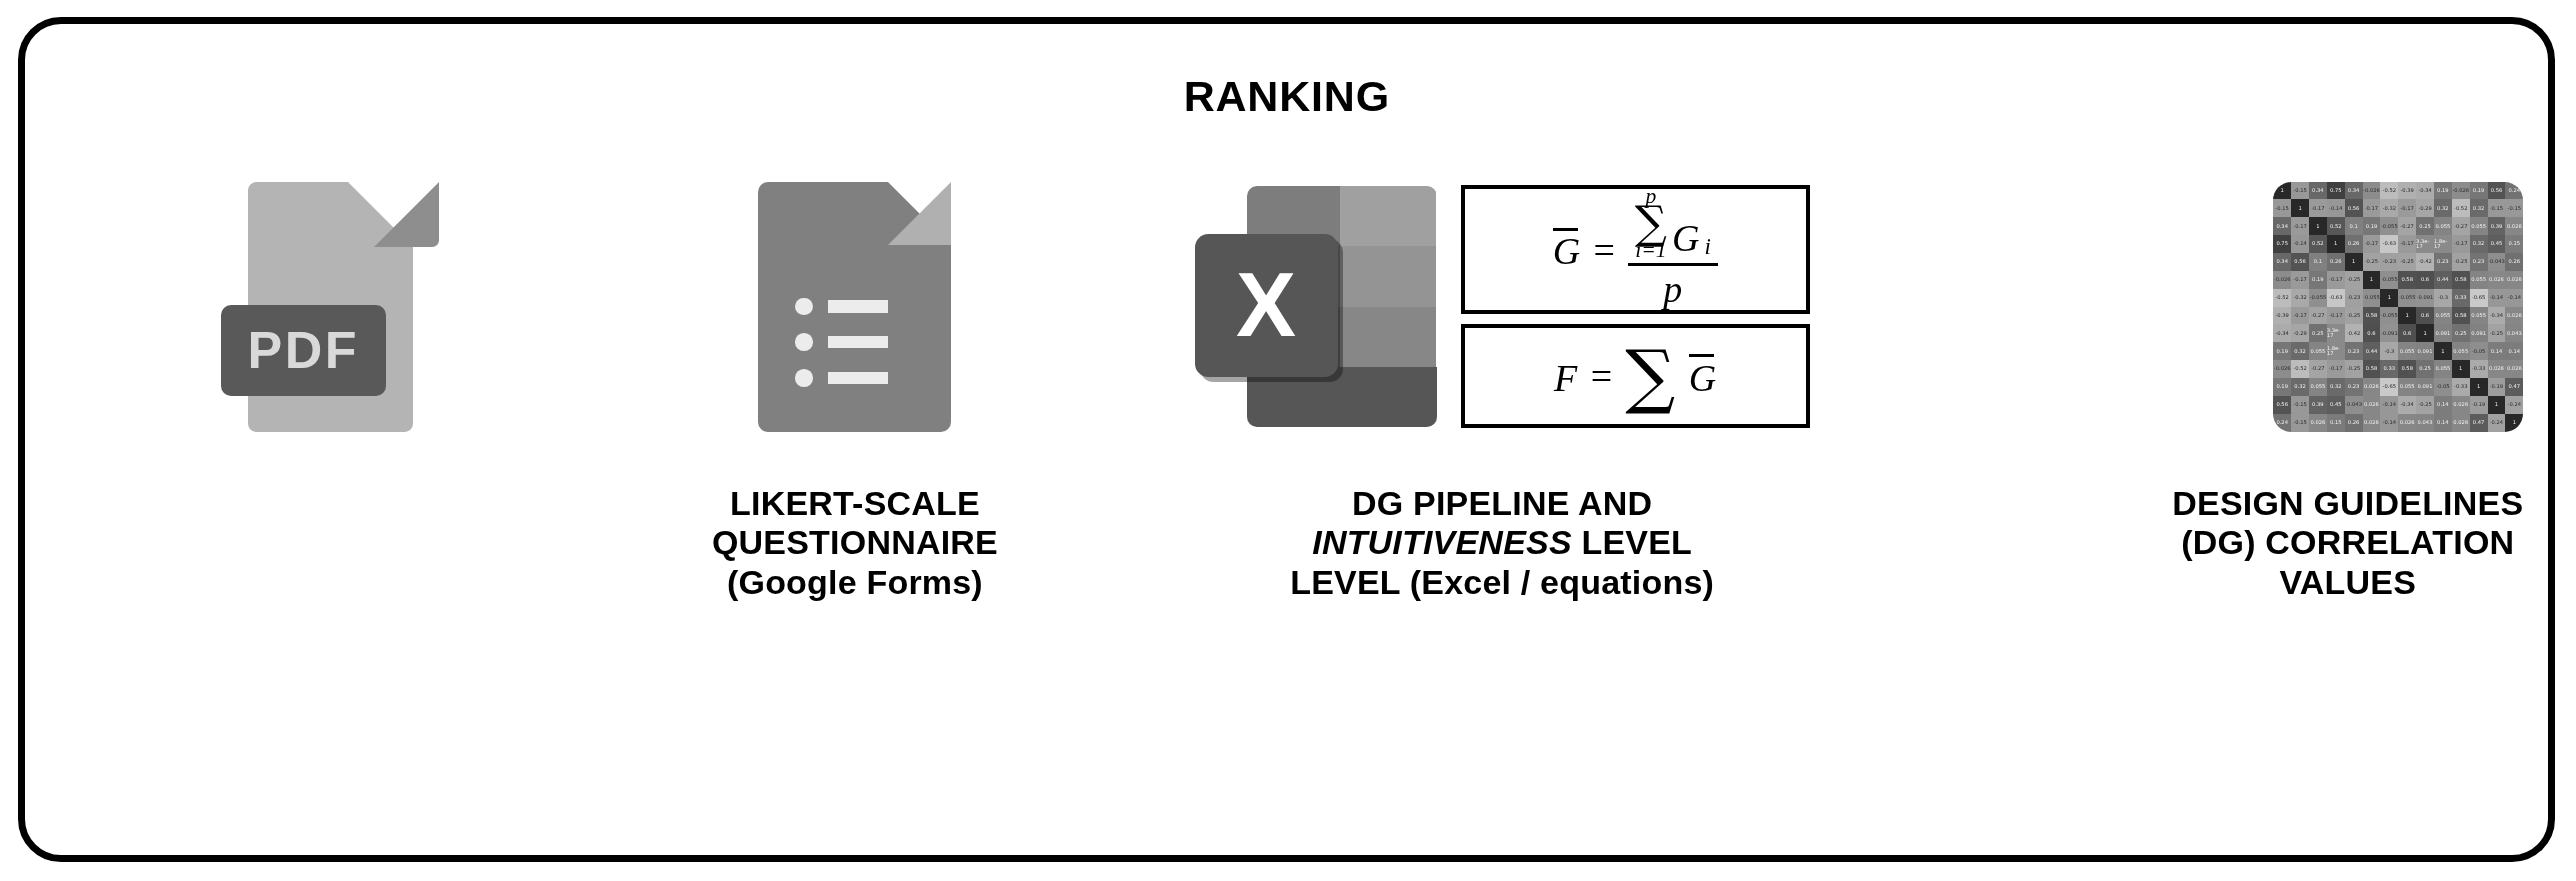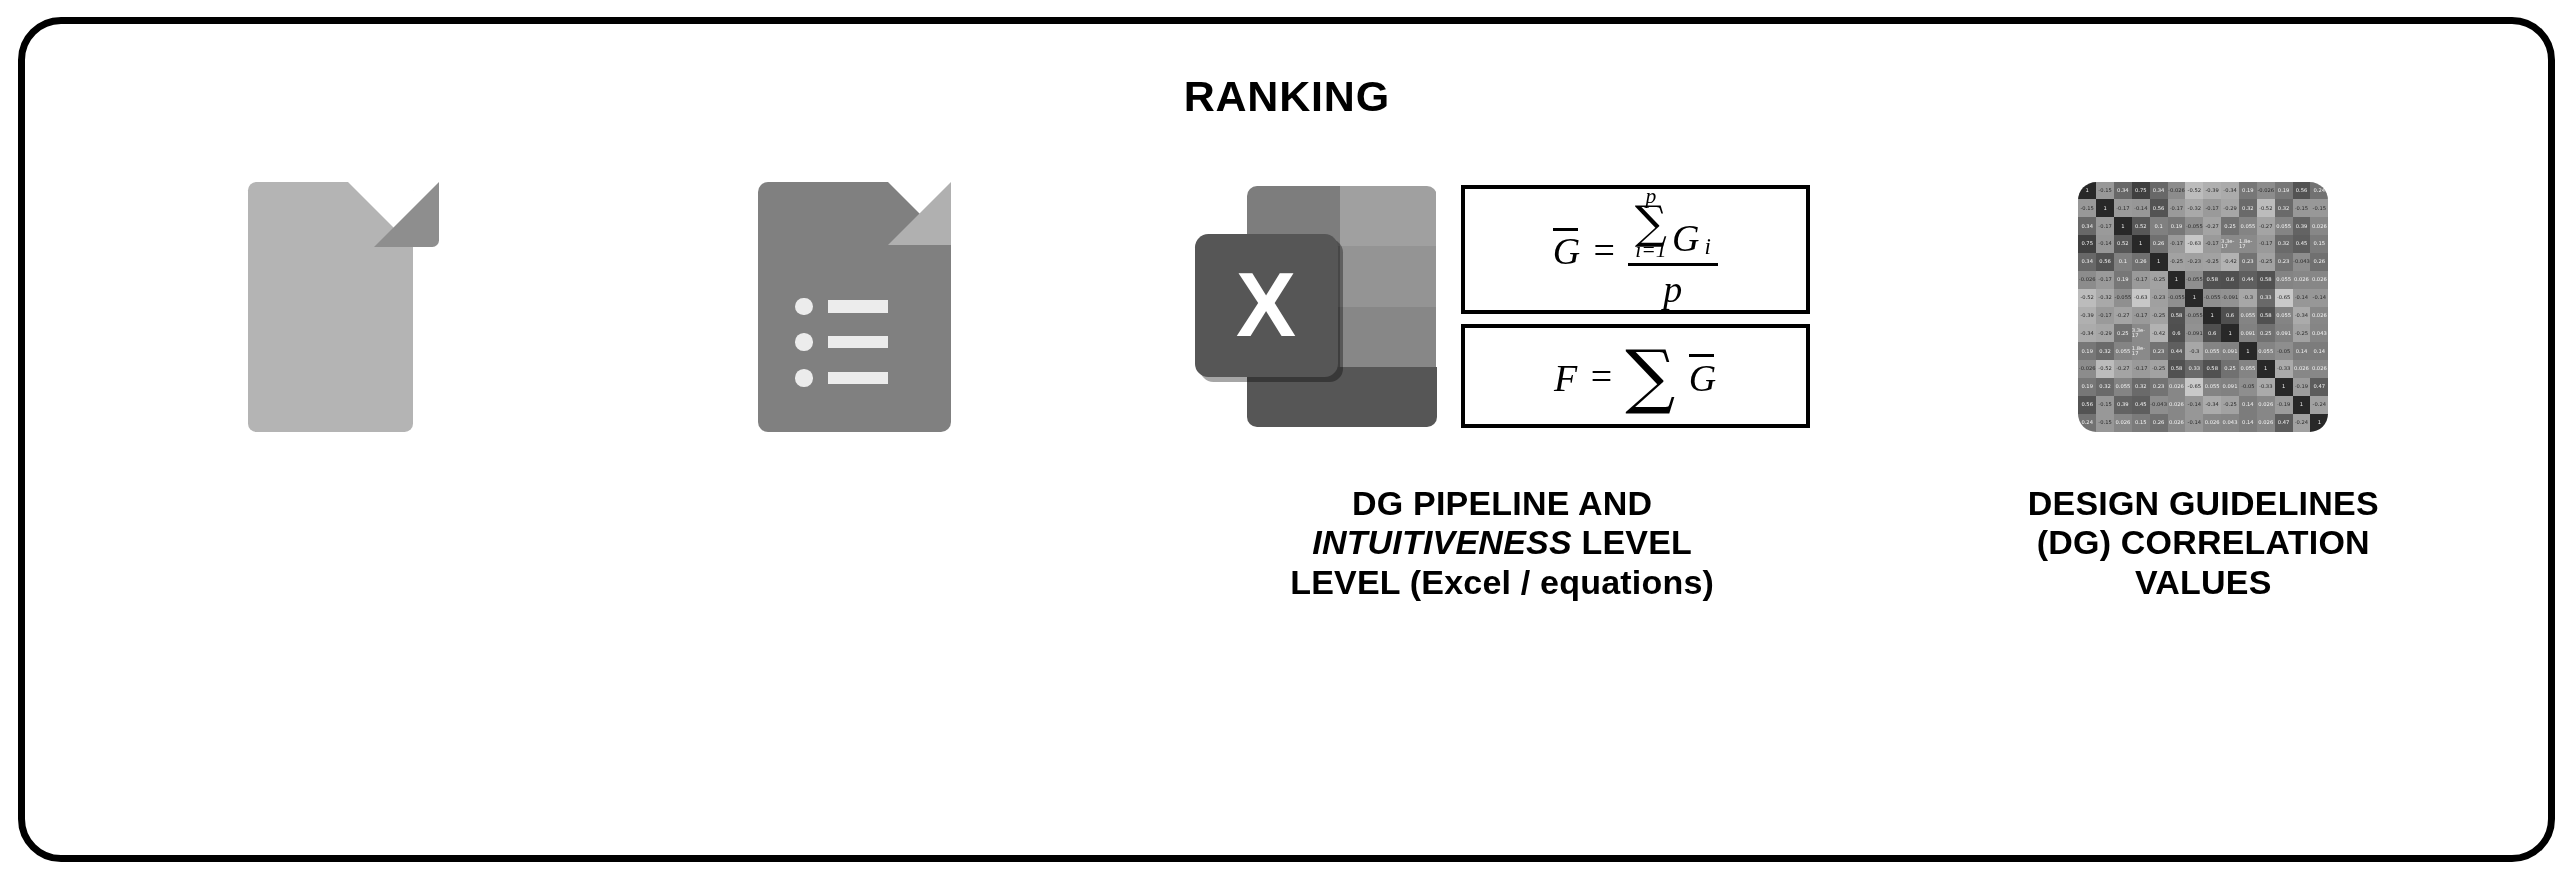--- a/index.html
+++ b/index.html
@@ -50,21 +50,21 @@
   }
 
   .stage {
     display: flex;
     flex-direction: column;
     align-items: center;
   }
   .stage-1 { width: 532px; }
   .stage-2 { width: 532px; }
   .stage-3 { width: 749px; }
-  .stage-4 { width: 640px; }
+  .stage-4 { width: 640px; align-items: flex-end; }
 
   .art-area {
     height: 250px;
     display: flex;
     align-items: center;
     justify-content: center;
   }
 
   .stage-caption {
     margin-top: 52px;
@@ -224,20 +224,21 @@
 
   <div class="stages">
 
     <div class="stage stage-1">
       <div class="art-area">
         <div class="pdf-icon">
           <div class="pdf-page">
             <div class="pdf-fold-cut"></div>
             <div class="pdf-fold"></div>
           </div>
+          <div class="pdf-badge">PDF</div>
         </div>
       </div>
     </div>
 
     <div class="stage stage-2">
       <div class="art-area">
         <div class="forms-icon">
           <div class="forms-page">
             <div class="forms-fold-cut"></div>
             <div class="forms-fold"></div>
@@ -251,20 +252,23 @@
               <span class="forms-dot"></span>
               <span class="forms-bar"></span>
             </div>
             <div class="forms-row">
               <span class="forms-dot"></span>
               <span class="forms-bar"></span>
             </div>
           </div>
         </div>
       </div>
+      <div class="stage-caption">LIKERT-SCALE
+QUESTIONNAIRE
+(Google Forms)</div>
     </div>
 
     <div class="stage stage-3">
       <div class="art-area">
         <div class="excel-icon">
           <div class="xl-grid">
             <div class="xl-c xl-tl"></div>
             <div class="xl-c xl-tr"></div>
             <div class="xl-c xl-ml"></div>
             <div class="xl-c xl-mr"></div>

